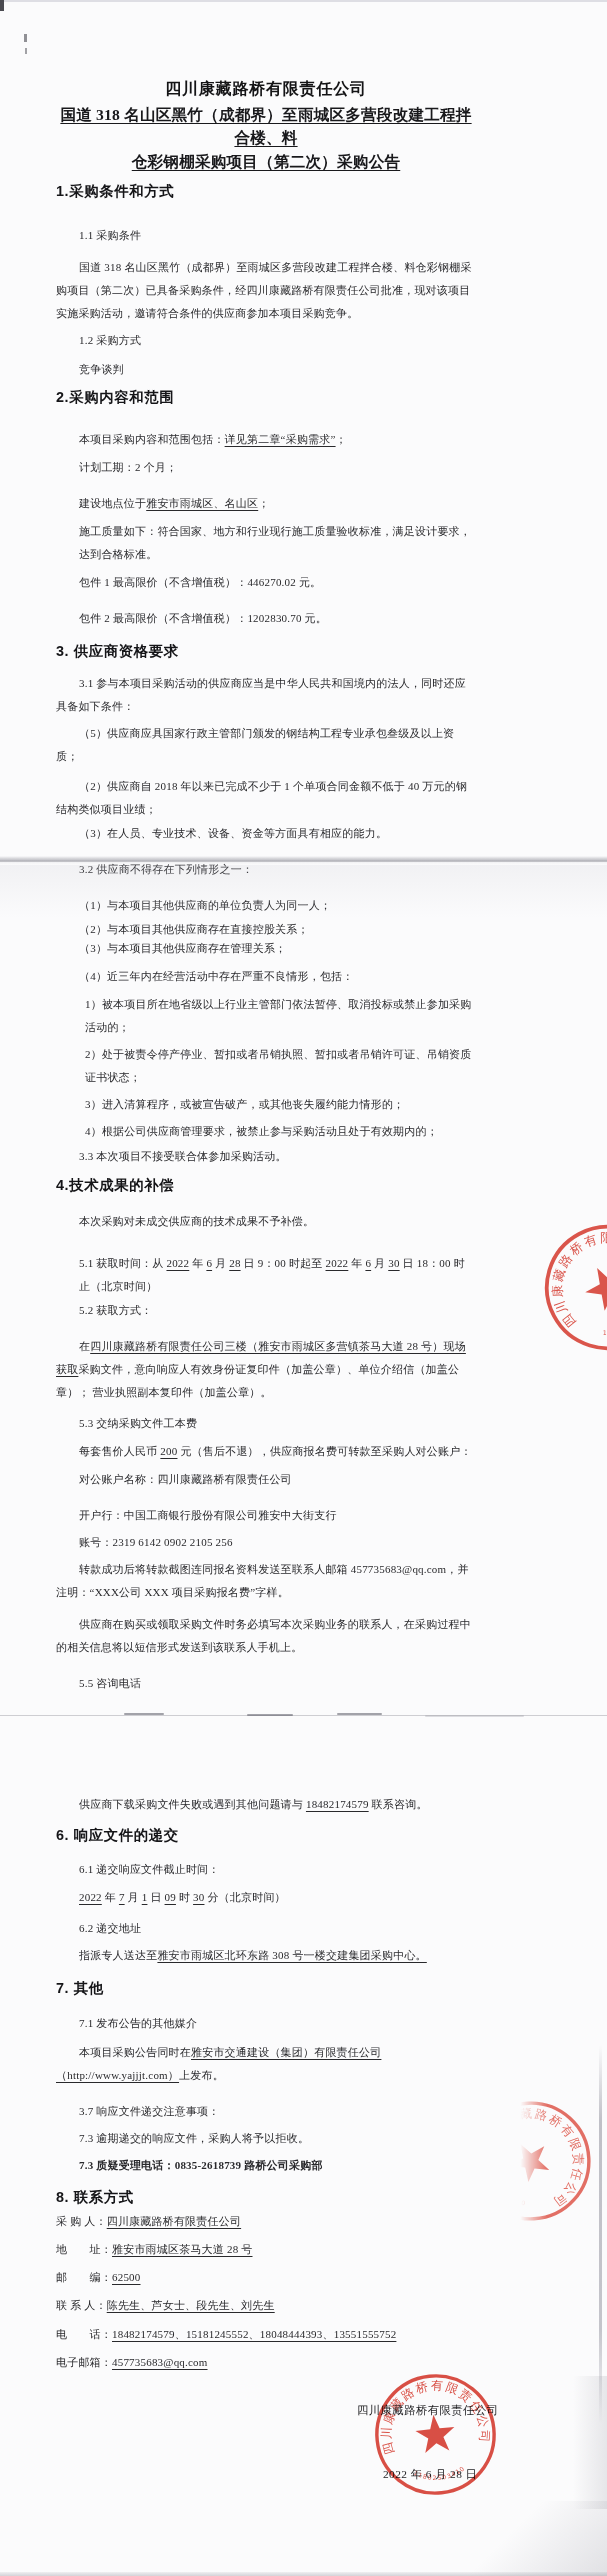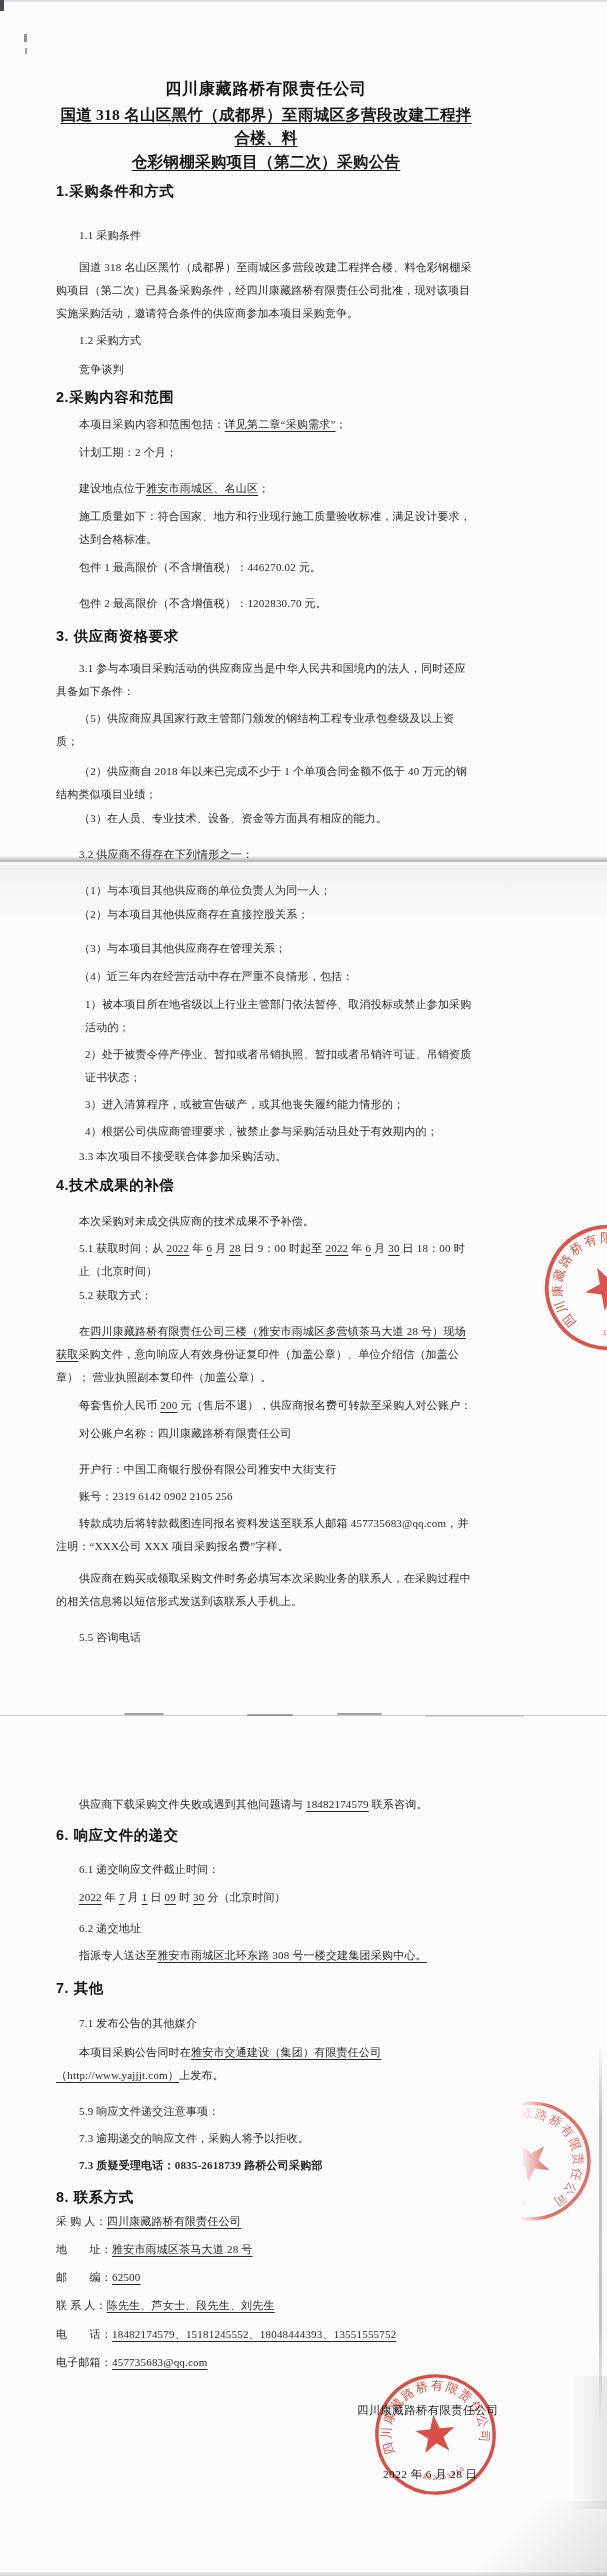--- a/index.html
+++ b/index.html
@@ -19,21 +19,21 @@
   .pi{padding-left:23px;}
   .li{padding-left:29px;}
   .blk span.u{text-decoration:underline;text-underline-offset:3px;text-decoration-thickness:0.8px;}
   .blk span.b{font-weight:700;}
   .contact .lbl{display:inline-block;}
   .contact .val{text-decoration:underline;text-underline-offset:3px;text-decoration-thickness:0.8px;}
   
   .mt1{margin-top:0.8px}.mt2{margin-top:1.5px}.mt4{margin-top:13px}.mt5{margin-top:3.8px}
   .mt6{margin-top:4.6px}.mt7{margin-top:5.3px}.mt8{margin-top:6px}.mt9{margin-top:6.8px}
   .mt10{margin-top:7.6px}.mt11{margin-top:8.3px}.mt12{margin-top:9px}.mt13{margin-top:10px}
-  .mt14{margin-top:10.6px}.mt16{margin-top:12px}.mt17{margin-top:13px}.mt18{margin-top:4px}
+  .mt14{margin-top:10.6px}.mt16{margin-top:12px}.mt17{margin-top:13px}.mt18{margin-top:19px}
   .mt28{margin-top:21px}.mt87{margin-top:66px}
   .mt95{margin-top:72px}.mt100{margin-top:76px}
   
   .sep1{position:absolute;left:0;width:607px;top:856px;height:9px;
     background:linear-gradient(180deg,rgba(140,140,150,0) 0%,rgba(125,125,136,.40) 38%,
       rgba(165,165,175,.28) 55%,rgba(205,205,212,.14) 75%,rgba(205,205,212,0) 100%);}
   .sep1b{position:absolute;left:0;width:607px;top:860px;height:1.5px;background:rgba(120,120,130,.35);}
   .sep2{position:absolute;left:0;width:607px;top:1715px;height:0.8px;background:rgba(150,150,160,.45);}
   .dash{position:absolute;height:2.3px;border-radius:1.5px;background:rgba(90,90,100,.55);}
   .tint{position:absolute;left:0;width:607px;pointer-events:none;}
@@ -95,20 +95,21 @@
         <div class="blk li mt6"><span>1）被本项目所在地省级以上行业主管部门依法暂停、取消投标或禁止参加采购活动的；</span></div>
         <div class="blk li mt6"><span>2）处于被责令停产停业、暂扣或者吊销执照、暂扣或者吊销许可证、吊销资质证书状态；</span></div>
         <div class="blk li mt5"><span>3）进入清算程序，或被宣告破产，或其他丧失履约能力情形的；</span></div>
         <div class="blk li mt5"><span>4）根据公司供应商管理要求，被禁止参与采购活动且处于有效期内的；</span></div>
         <div class="blk sub mt2"><span>3.3 本次项目不接受联合体参加采购活动。</span></div>
         <div class="blk h2 mt8"><span>4.技术成果的补偿</span></div>
         <div class="blk p mt17"><span>本次采购对未成交供应商的技术成果不予补偿。</span></div>
         <div class="blk sub mt18"><span>5.1 获取时间：从 </span><span class="u">2022</span><span> 年 </span><span class="u">6</span><span> 月 </span><span class="u">28</span><span> 日 9：00 时起至 </span><span class="u">2022</span><span> 年 </span><span class="u">6</span><span> 月 </span><span class="u">30</span><span> 日 18：00 时止（北京时间）</span></div>
         <div class="blk sub mt2"><span>5.2 获取方式：</span></div>
         <div class="blk p mt4"><span>在</span><span class="u">四川康藏路桥有限责任公司三楼（雅安市雨城区多营镇茶马大道 28 号）现场获取</span><span>采购文件，意向响应人有效身份证复印件（加盖公章）、单位介绍信（加盖公章）； 营业执照副本复印件（加盖公章）。</span></div>
+        <div class="blk sub mt11"><span>5.3 交纳采购文件工本费</span></div>
         <div class="blk p mt6"><span>每套售价人民币 </span><span class="u">200</span><span> 元（售后不退），供应商报名费可转款至采购人对公账户：</span></div>
         <div class="blk pi mt7"><span>对公账户名称：四川康藏路桥有限责任公司</span></div>
         <div class="blk pi mt4"><span>开户行：中国工商银行股份有限公司雅安中大街支行</span></div>
         <div class="blk pi mt5"><span>账号：2319 6142 0902 2105 256</span></div>
         <div class="blk p mt5"><span>转款成功后将转款截图连同报名资料发送至联系人邮箱 457735683@qq.com，并注明：“XXX公司 XXX 项目采购报名费”字样。</span></div>
         <div class="blk p mt12"><span>供应商在购买或领取采购文件时务必填写本次采购业务的联系人，在采购过程中的相关信息将以短信形式发送到该联系人手机上。</span></div>
         <div class="blk sub mt4"><span>5.5 咨询电话</span></div>
       </div>
 
     <svg class="stamp" style="left:537px;top:346px;opacity:.85;" width="141" height="141" viewBox="0 0 186 186">
@@ -139,21 +140,21 @@
     <div class="content">
         <div class="blk p mt95"><span>供应商下载采购文件失败或遇到其他问题请与 </span><span class="u">18482174579</span><span> 联系咨询。</span></div>
         <div class="blk h2 mt11"><span>6. 响应文件的递交</span></div>
         <div class="blk sub mt14"><span>6.1 递交响应文件截止时间：</span></div>
         <div class="blk pi mt7"><span class="u">2022</span><span> 年 </span><span class="u">7</span><span> 月 </span><span class="u">1</span><span> 日 </span><span class="u">09</span><span> 时 </span><span class="u">30</span><span> 分（北京时间）</span></div>
         <div class="blk sub mt10"><span>6.2 递交地址</span></div>
         <div class="blk pi mt5"><span>指派专人送达至</span><span class="u">雅安市雨城区北环东路 308 号一楼交建集团采购中心。</span></div>
         <div class="blk h2 mt14"><span>7. 其他</span></div>
         <div class="blk sub mt16"><span>7.1 发布公告的其他媒介</span></div>
         <div class="blk p mt8"><span>本项目采购公告同时在</span><span class="u">雅安市交通建设（集团）有限责任公司（http://www.yajjjt.com）</span><span>上发布。</span></div>
-        <div class="blk sub mt4"><span>5.9 响应文件递交注意事项：</span></div>
+        <div class="blk sub mt4"><span>3.7 响应文件递交注意事项：</span></div>
         <div class="blk sub mt5"><span>7.3 逾期递交的响应文件，采购人将予以拒收。</span></div>
         <div class="blk sub mt5"><span class="b">7.3 质疑受理电话：0835-2618739 路桥公司采购部</span></div>
         <div class="blk h2 mt12"><span>8. 联系方式</span></div>
         <div class="blk contact mt1"><span class="lbl">采 购 人：</span><span class="val">四川康藏路桥有限责任公司</span></div>
         <div class="blk contact mt7"><span class="lbl">地　　址：</span><span class="val">雅安市雨城区茶马大道 28 号</span></div>
         <div class="blk contact mt7"><span class="lbl">邮　　编：</span><span class="val" style="padding-right: 99px;">62500</span></div>
         <div class="blk contact mt7"><span class="lbl">联 系 人：</span><span class="val" style="padding-right: 15px;">陈先生、芦女士、段先生、刘先生</span></div>
         <div class="blk contact mt7"><span class="lbl">电　　话：</span><span class="val" style="padding-right: 7.6px;">18482174579、15181245552、18048444393、13551555752</span></div>
         <div class="blk contact mt7"><span class="lbl">电子邮箱：</span><span class="val" style="padding-right: 46px;">457735683@qq.com</span></div>
       </div>

